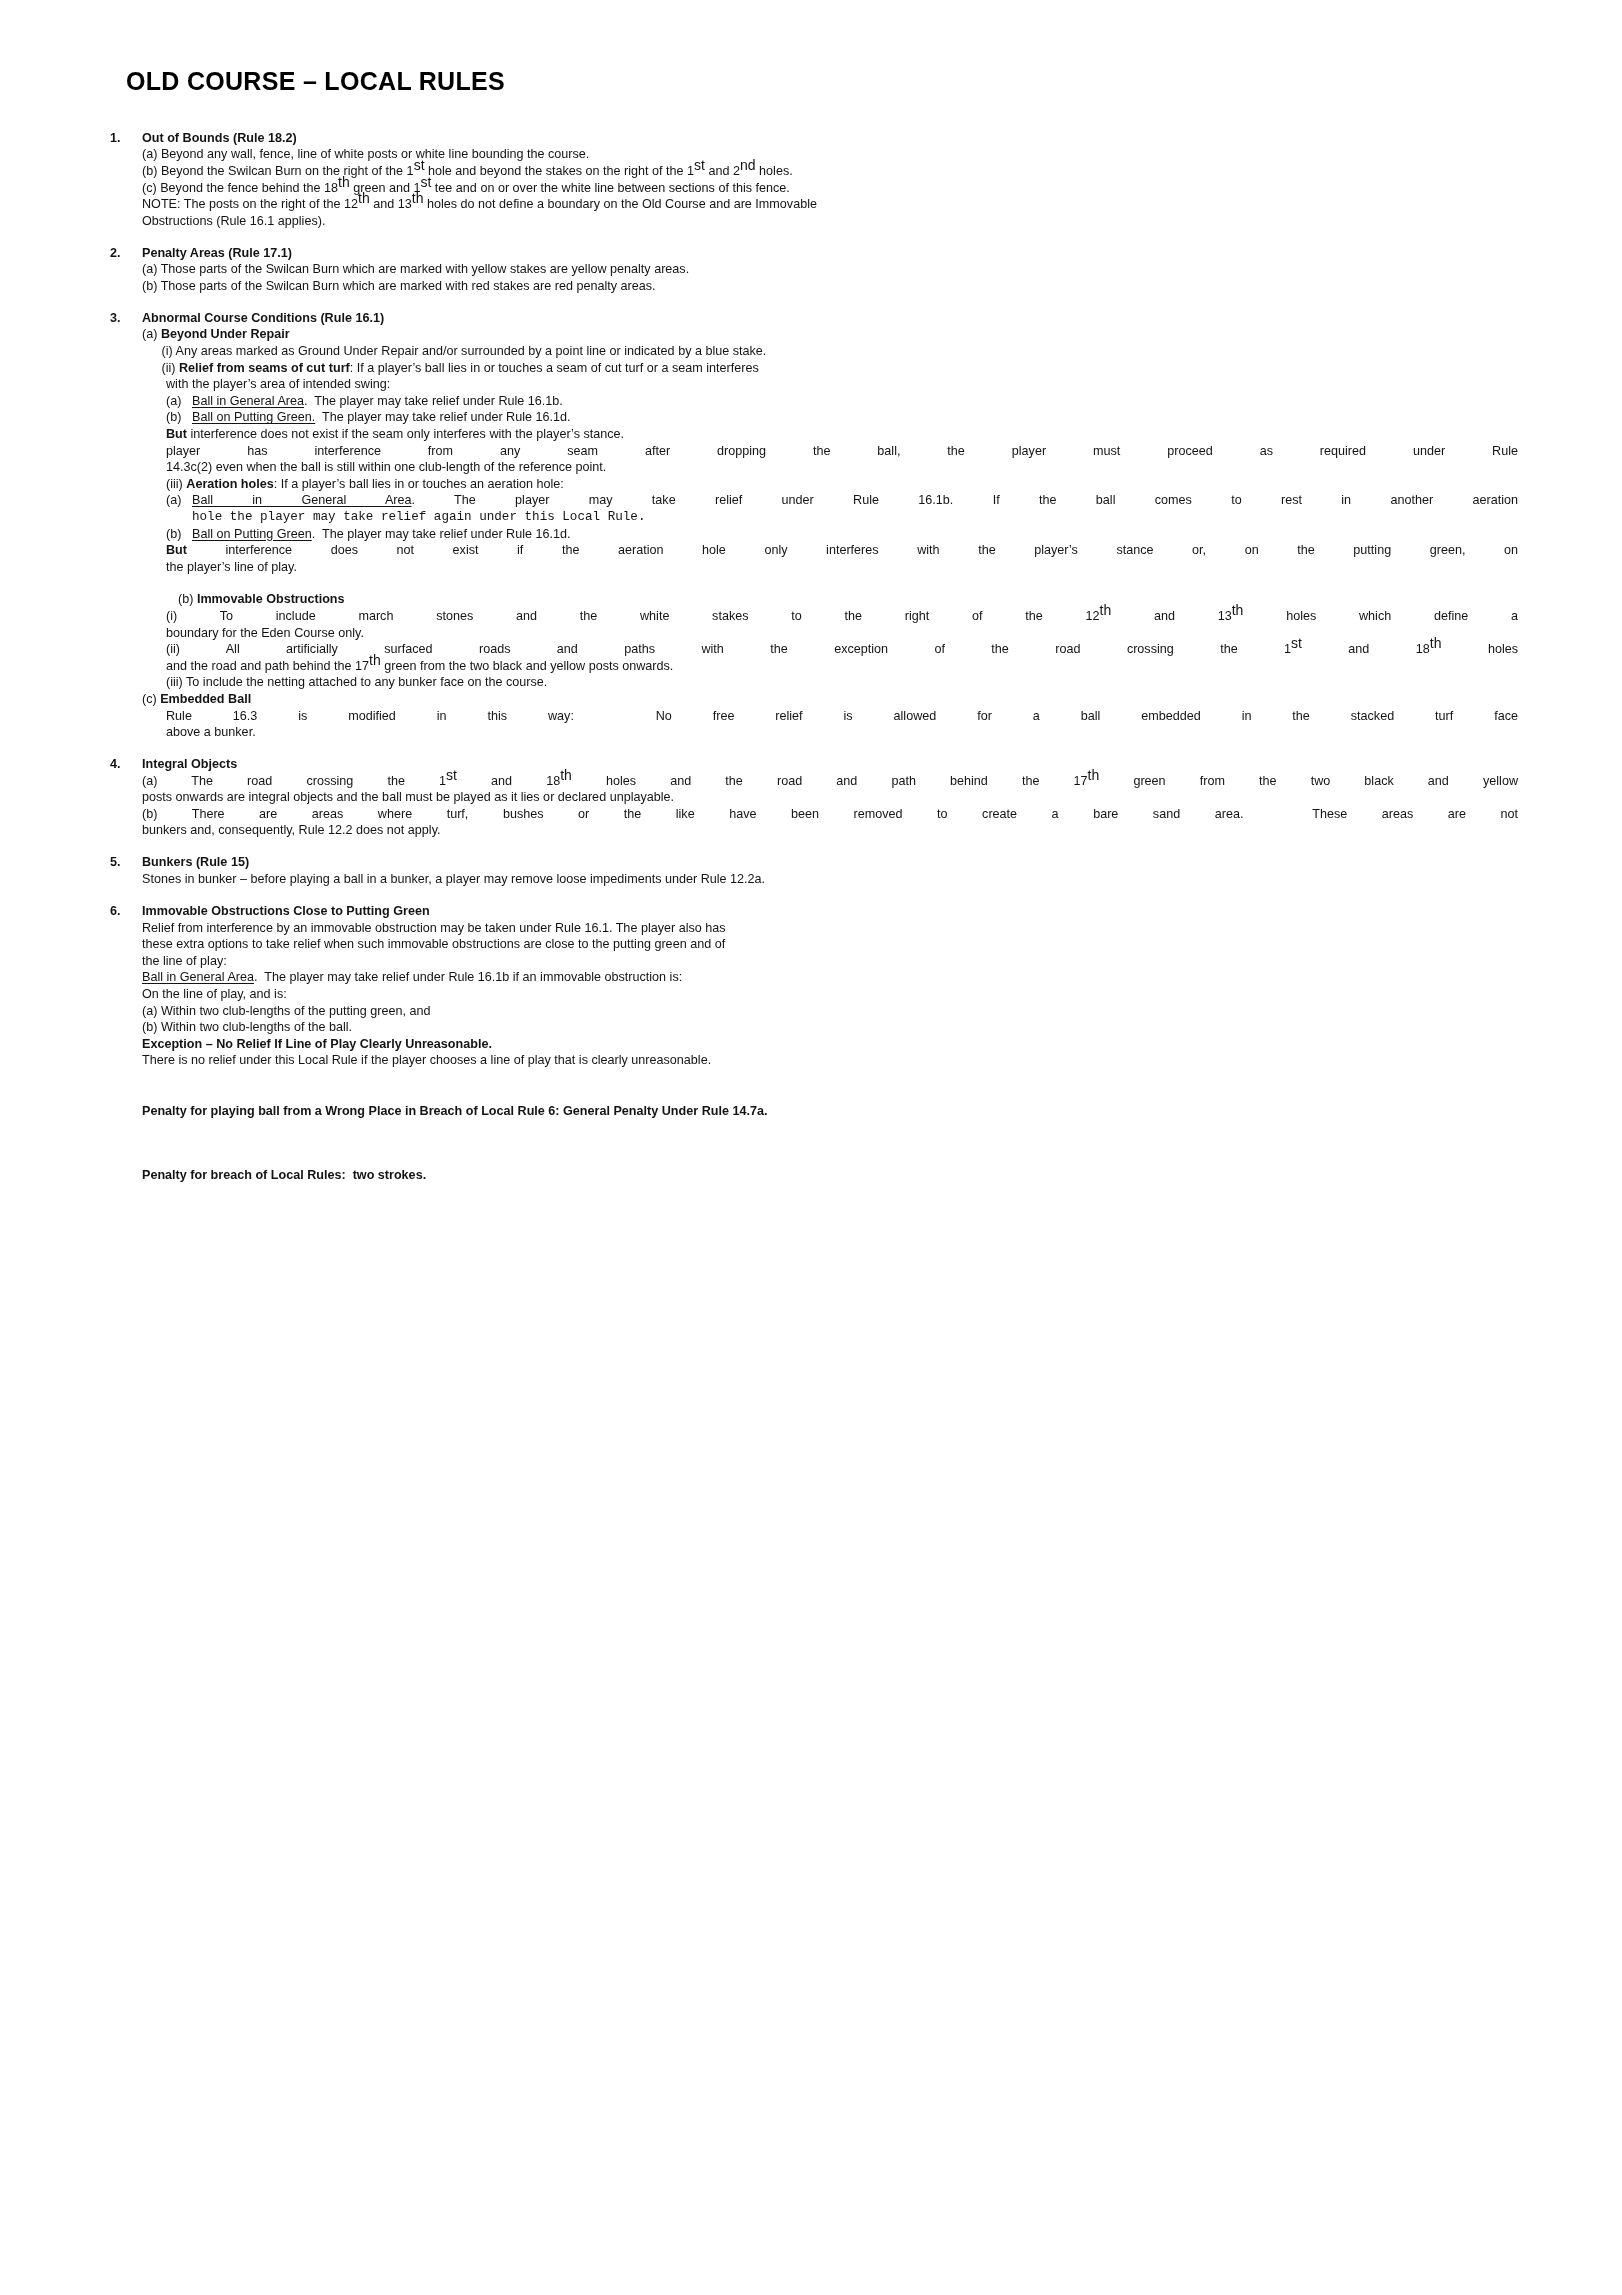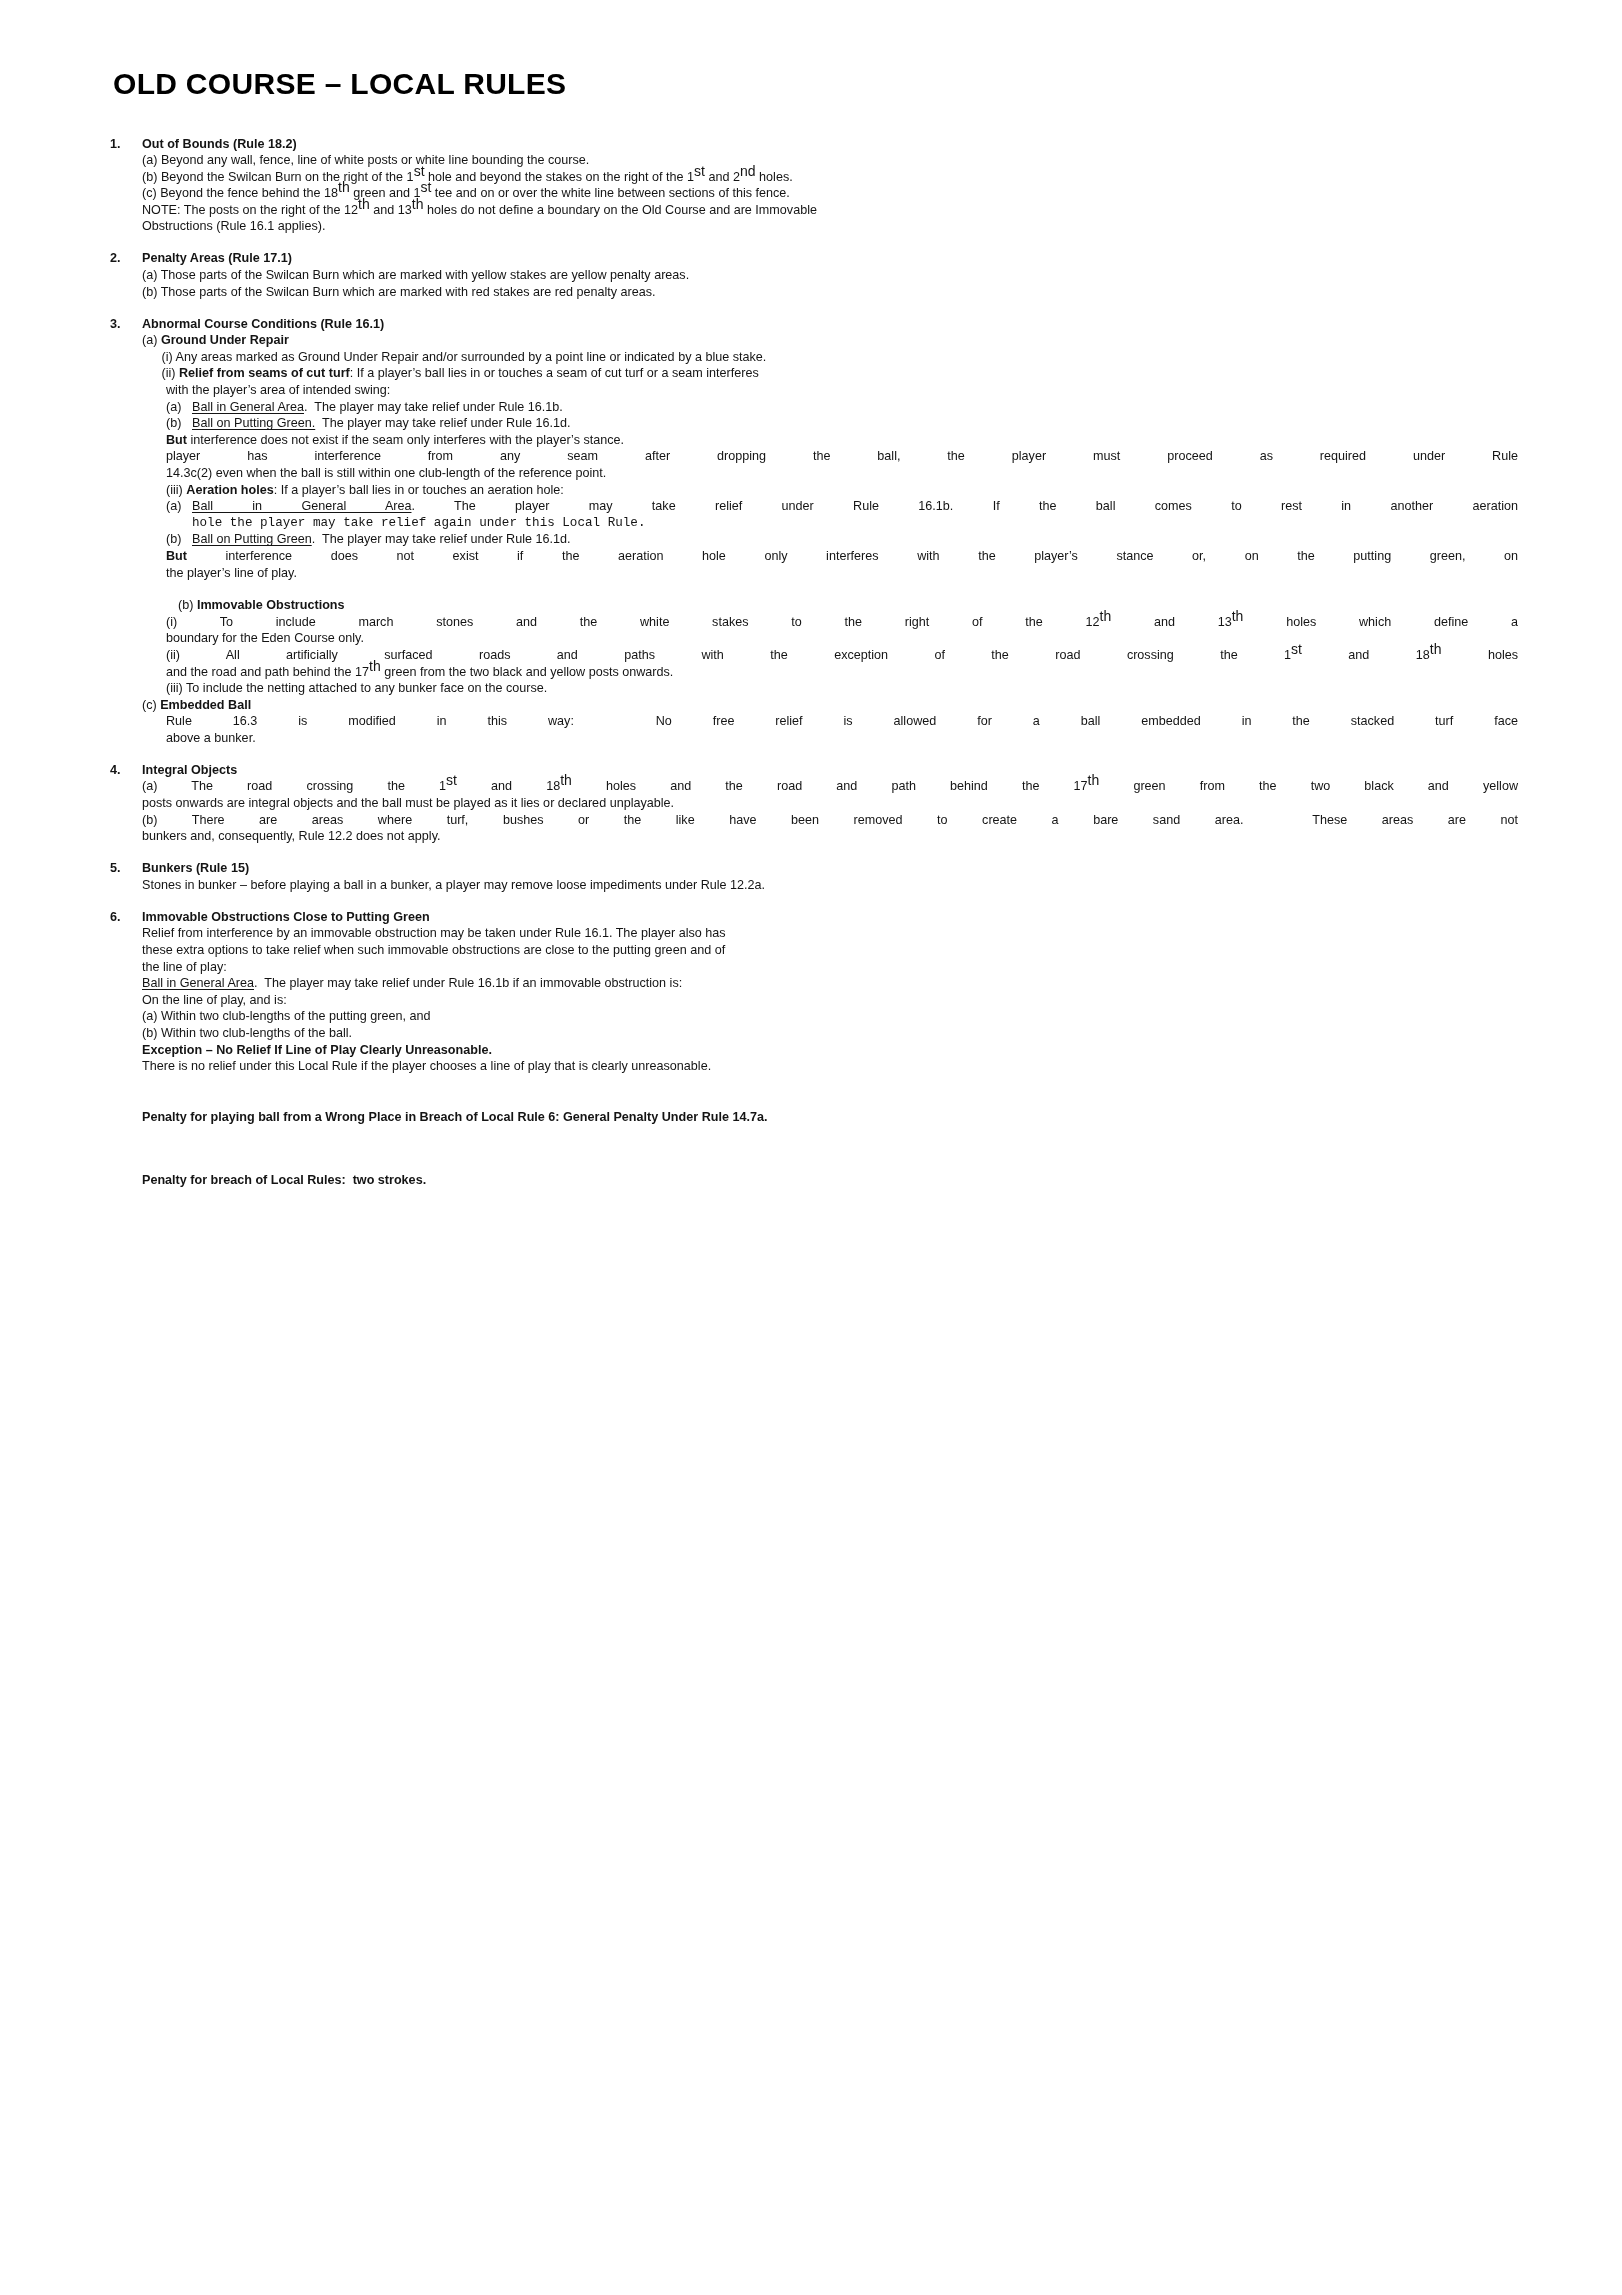--- a/index.html
+++ b/index.html
@@ -8,26 +8,26 @@
     width: 1623px;
     min-height: 2295px;
     background: #ffffff;
     padding: 67px 105px 49px 110px;
     font-family: "Liberation Sans", sans-serif;
     font-size: 12.6px;
     line-height: 16.6px;
     color: #141414;
   }
   h1.doc-title {
-    font-size: 30px;
+    font-size: 25px;
     line-height: 1.15;
     font-weight: bold;
     letter-spacing: 0.3px;
     color: #000000;
-    margin: 0 0 34px 3px;
+    margin: 0 0 34px 16px;
   }
   .section { display: flex; margin-bottom: 15.4px; }
   .num { flex: none; width: 32px; font-weight: bold; }
   .content { flex: 1; min-width: 0; }
   .heading { font-weight: bold; }
   .line { min-height: 16.6px; }
   .ind1 { padding-left: 19.5px; }
   .ind2 { padding-left: 24px; }
   .ind3 { padding-left: 50px; font-family: Liberation Mono, monospace; }
   .tab { display: inline-block; width: 26px; }
@@ -72,21 +72,21 @@
   <div class="line">(b) Those parts of the Swilcan Burn which are marked with red stakes are red penalty areas.</div>
 </div>
     </div>
   </div>
 
   <div class="section">
     <div class="num">3.</div>
     <div class="content">
       <div class="heading">Abnormal Course Conditions (Rule 16.1)</div>
       <div>
-  <div class="line">(a) <b>Ground Under Repair</b></div>
+  <div class="line">(a) <b>Beyond Under Repair</b></div>
 
   <div class="line ind1">(i) Any areas marked as Ground Under Repair and/or surrounded by a point line or indicated by a blue stake.</div>
 
   <div class="line ind1">(ii) <b>Relief from seams of cut turf</b>: If a player’s ball lies in or touches a seam of cut turf or a seam interferes</div>
 
   <div class="line ind2">with the player’s area of intended swing:</div>
 
   <div class="line ind2"><span class="tab">(a)</span><u>Ball in General Area</u>.&nbsp; The player may take relief under Rule 16.1b.</div>
 
   <div class="line ind2"><span class="tab">(b)</span><u>Ball on Putting Green.</u>&nbsp; The player may take relief under Rule 16.1d.</div>

